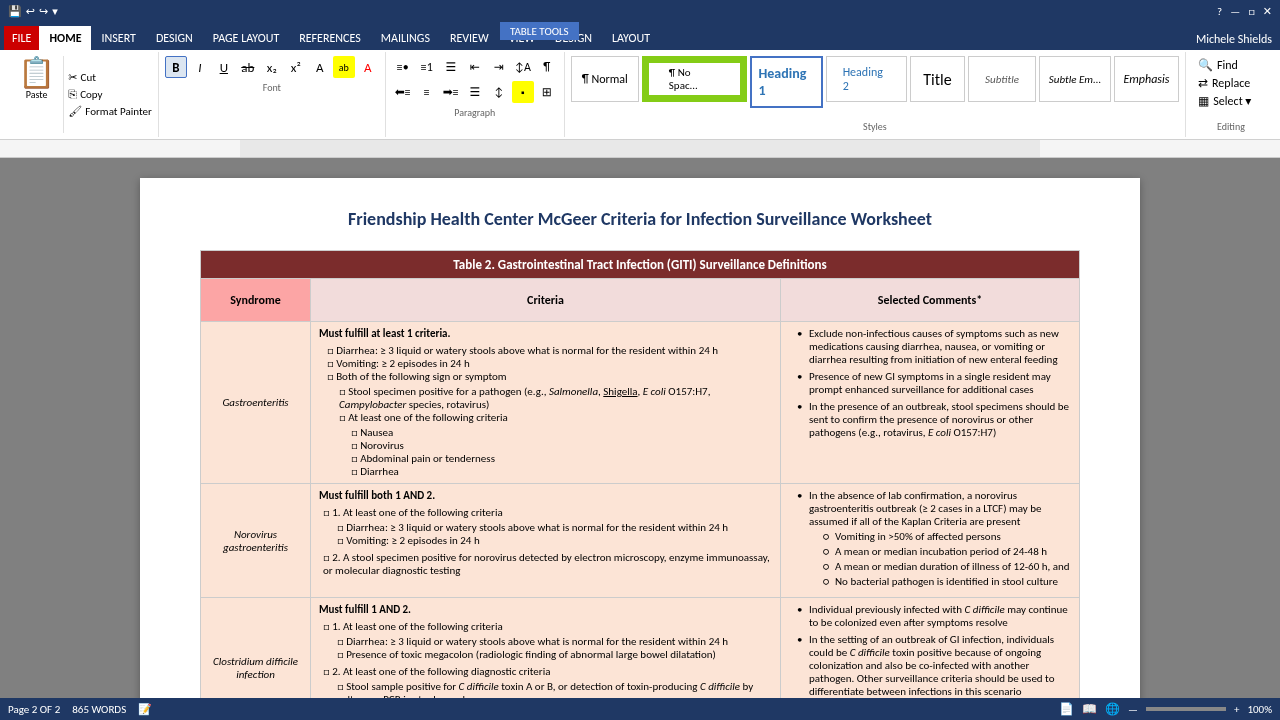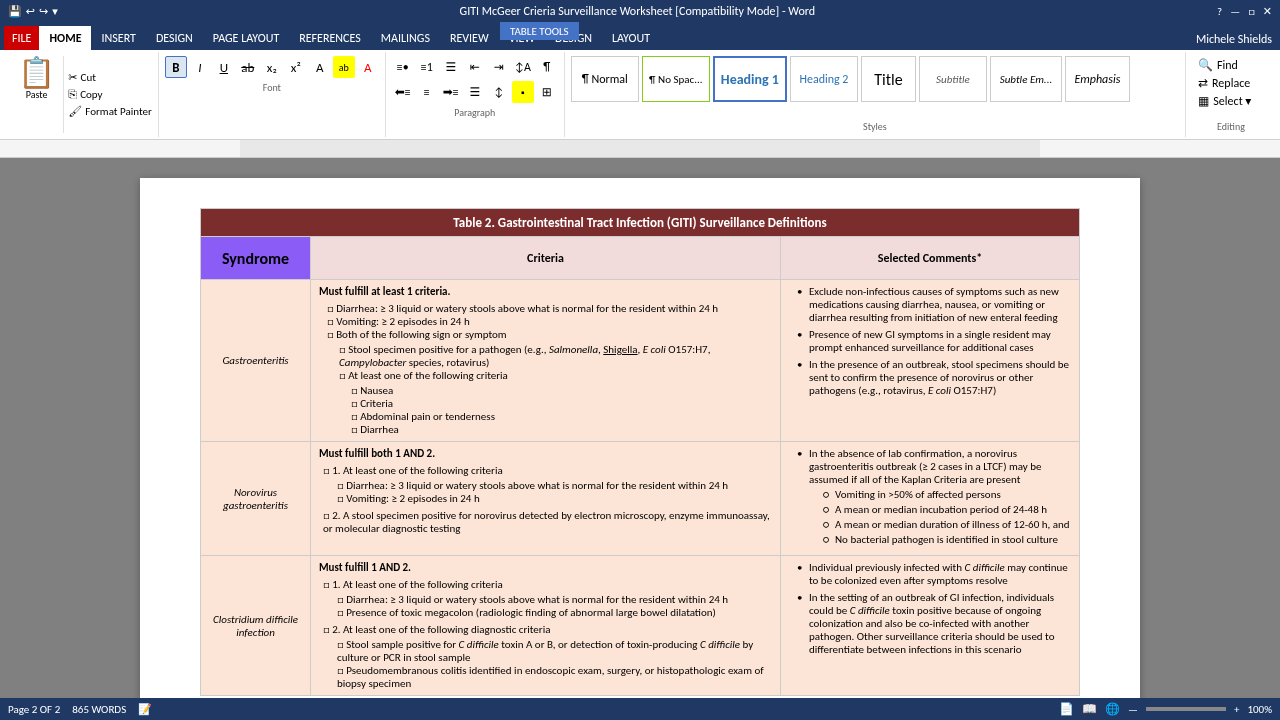--- a/index.html
+++ b/index.html
@@ -152,21 +152,20 @@
 </head>
 <body>
 
 <div id="titlebar">
   <div style="display:flex;align-items:center;gap:4px;font-size:11px;">
     <span style="cursor:pointer;">💾</span>
     <span style="cursor:pointer;">↩</span>
     <span style="cursor:pointer;">↪</span>
     <span style="cursor:pointer;">▾</span>
   </div>
-  <div style="flex:1;text-align:center;font-size:12px;">GITI McGeer Crieria Surveillance Worksheet [Compatibility Mode] - Word</div>
   <div style="display:flex;gap:8px;">
     <span style="cursor:pointer;font-size:11px;">?</span>
     <span style="cursor:pointer;font-size:11px;">—</span>
     <span style="cursor:pointer;font-size:11px;">□</span>
     <span style="cursor:pointer;font-size:11px;">✕</span>
   </div>
 </div>
 
 <div id="ribbon-tabs" style="position:relative;">
   <div style="position:absolute;top:0;left:500px;background:#4472c4;color:white;font-size:11px;padding:2px 10px;height:18px;display:flex;align-items:center;">TABLE TOOLS</div>
@@ -233,27 +232,27 @@
       <div class="para-btn">⊞</div>
     </div>
     <div style="font-size:10px;color:#666;text-align:center;">Paragraph</div>
   </div>
 
   <div style="display:flex;flex-direction:column;padding:4px 6px;border-right:1px solid #e0e0e0;overflow:hidden;flex:1;">
     <div style="display:flex;align-items:flex-start;gap:3px;overflow:hidden;flex:1;">
       <div style="border:1px solid #ccc;padding:2px 8px;cursor:pointer;font-size:12px;height:46px;display:flex;align-items:center;justify-content:center;min-width:68px;">
         <span>¶ Normal</span>
       </div>
-      <div style="border:1px solid #84cc16;padding:2px 2px;cursor:pointer;font-size:11px;height:46px;display:flex;align-items:center;justify-content:center;min-width:68px;">
+      <div style="border:7px solid #84cc16;padding:2px 20px;cursor:pointer;font-size:11px;height:46px;display:flex;align-items:center;justify-content:center;min-width:68px;">
         <span>¶ No Spac...</span>
       </div>
-      <div style="border:2px solid #4472c4;padding:2px 6px;cursor:pointer;height:46px;display:flex;align-items:center;justify-content:center;min-width:68px;">
+      <div style="border:2px solid #4472c4;padding:2px 6px;cursor:pointer;height:52px;display:flex;align-items:center;justify-content:center;min-width:68px;">
         <span style="color:#2e74b5;font-size:14px;font-weight:bold;">Heading 1</span>
       </div>
-      <div style="border:1px solid #ccc;padding:2px 8px;cursor:pointer;height:46px;display:flex;align-items:center;justify-content:center;min-width:68px;">
+      <div style="border:1px solid #ccc;padding:2px 16px;cursor:pointer;height:46px;display:flex;align-items:center;justify-content:center;min-width:68px;">
         <span style="color:#2e74b5;font-size:12px;">Heading 2</span>
       </div>
       <div style="border:1px solid #ccc;padding:2px 6px;cursor:pointer;height:46px;display:flex;align-items:center;justify-content:center;min-width:55px;">
         <span style="font-size:16px;">Title</span>
       </div>
       <div style="border:1px solid #ccc;padding:2px 6px;cursor:pointer;height:46px;display:flex;align-items:center;justify-content:center;min-width:68px;">
         <span style="font-size:11px;font-style:italic;color:#595959;">Subtitle</span>
       </div>
       <div style="border:1px solid #ccc;padding:2px 4px;cursor:pointer;height:46px;display:flex;align-items:center;justify-content:center;min-width:72px;">
         <span style="font-size:11px;font-style:italic;">Subtle Em...</span>
@@ -286,46 +285,47 @@
 <div id="ruler">
   <div style="position:relative;width:100%;height:100%;">
     <div style="position:absolute;left:0;right:0;top:0;bottom:0;background:#f5f5f5;"></div>
     <div style="position:absolute;left:100px;right:100px;top:0;bottom:0;background:#e8e8e8;"></div>
   </div>
 </div>
 
 <div id="doc-area">
   <div id="page">
 
+    <div style="text-align:center;font-size:18px;font-weight:bold;color:#1f3864;margin-bottom:20px;">Friendship Health Center McGeer Criteria for Infection Surveillance Worksheet</div>
 
     <table class="surveillance-table">
       <tbody>
           <tr>
         <td colspan="3" class="table-title" style="background:#7b2c2c;color:white;text-align:center;font-weight:bold;font-size:13px;padding:6px;border:1px solid #ccc;">Table 2. Gastrointestinal Tract Infection (GITI) Surveillance Definitions</td>
       </tr>
       <tr>
-        <th style="background:#8b5cf6;border:1px solid #ccc;padding:5px 8px;font-size:16px;">Syndrome</th>
+        <th style="background:#fca5a5;border:1px solid #ccc;padding:5px 8px;font-size:12px;">Syndrome</th>
         <th style="background:#f2dcdb;border:1px solid #ccc;padding:14px 8px;font-size:12px;">Criteria</th>
         <th style="background:#f2dcdb;border:1px solid #ccc;padding:5px 8px;font-size:12px;">Selected Comments*</th>
       </tr>
 
       <tr>
         <td style="border:1px solid #ccc;padding:5px 4px;font-style:italic;text-align:center;vertical-align:middle;background:#fce4d6;width:110px;font-size:11px;">Gastroenteritis</td>
         <td style="border:1px solid #ccc;padding:5px 8px;vertical-align:top;background:#fce4d6;font-size:11px;width:470px;">
           <span style="font-weight:bold;">Must fulfill at least 1 criteria.</span>
           <ul style="list-style:none;padding-left:8px;margin-top:4px;">
             <li>□ Diarrhea: ≥ 3 liquid or watery stools above what is normal for the resident within 24 h</li>
             <li>□ Vomiting: ≥ 2 episodes in 24 h</li>
             <li>□ Both of the following sign or symptom
               <ul style="list-style:none;padding-left:12px;margin-top:2px;">
                 <li>□ Stool specimen positive for a pathogen (e.g., <em>Salmonella</em>, <u>Shigella</u>, <em>E coli</em> O157:H7, <em>Campylobacter</em> species, rotavirus)</li>
                 <li>□ At least one of the following criteria
                   <ul style="list-style:none;padding-left:12px;margin-top:2px;">
                     <li>□ Nausea</li>
-                    <li>□ Criteria</li>
+                    <li>□ Norovirus</li>
                     <li>□ Abdominal pain or tenderness</li>
                     <li>□ Diarrhea</li>
                   </ul>
                 </li>
               </ul>
             </li>
           </ul>
         </td>
         <td style="border:1px solid #ccc;padding:5px 8px;vertical-align:top;background:#fce4d6;font-size:11px;">
           <ul style="list-style:none;padding-left:8px;">

